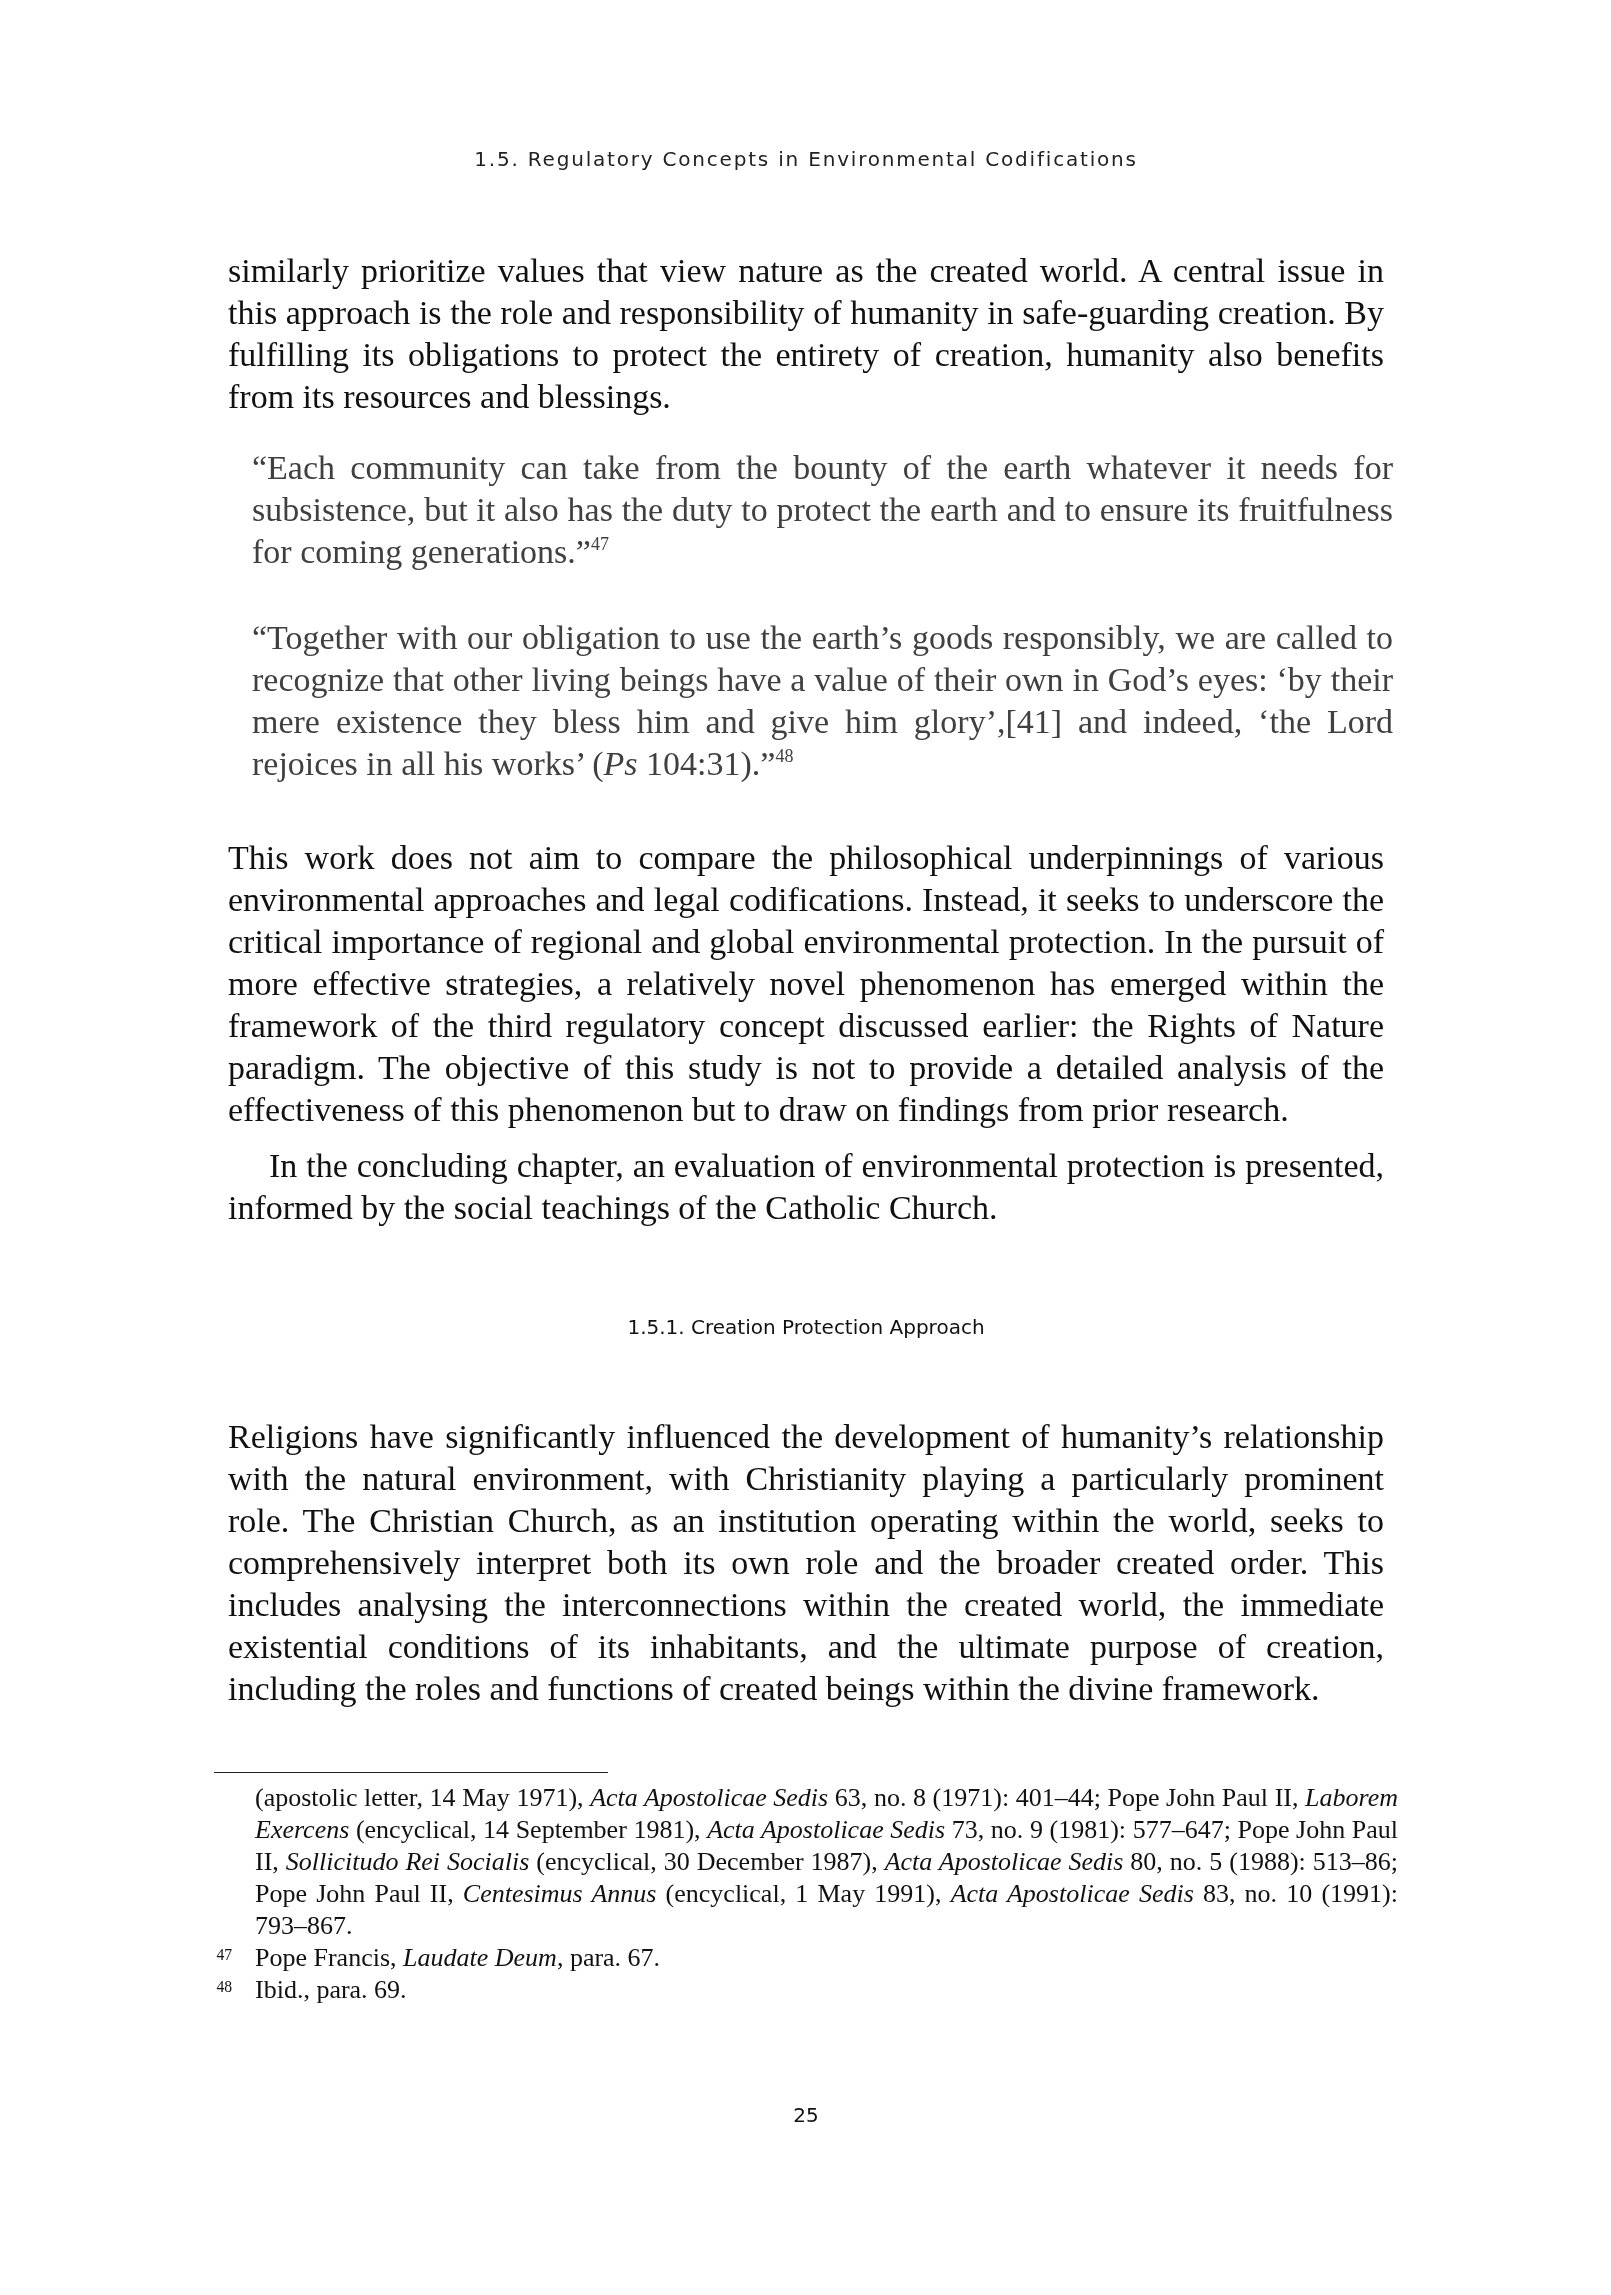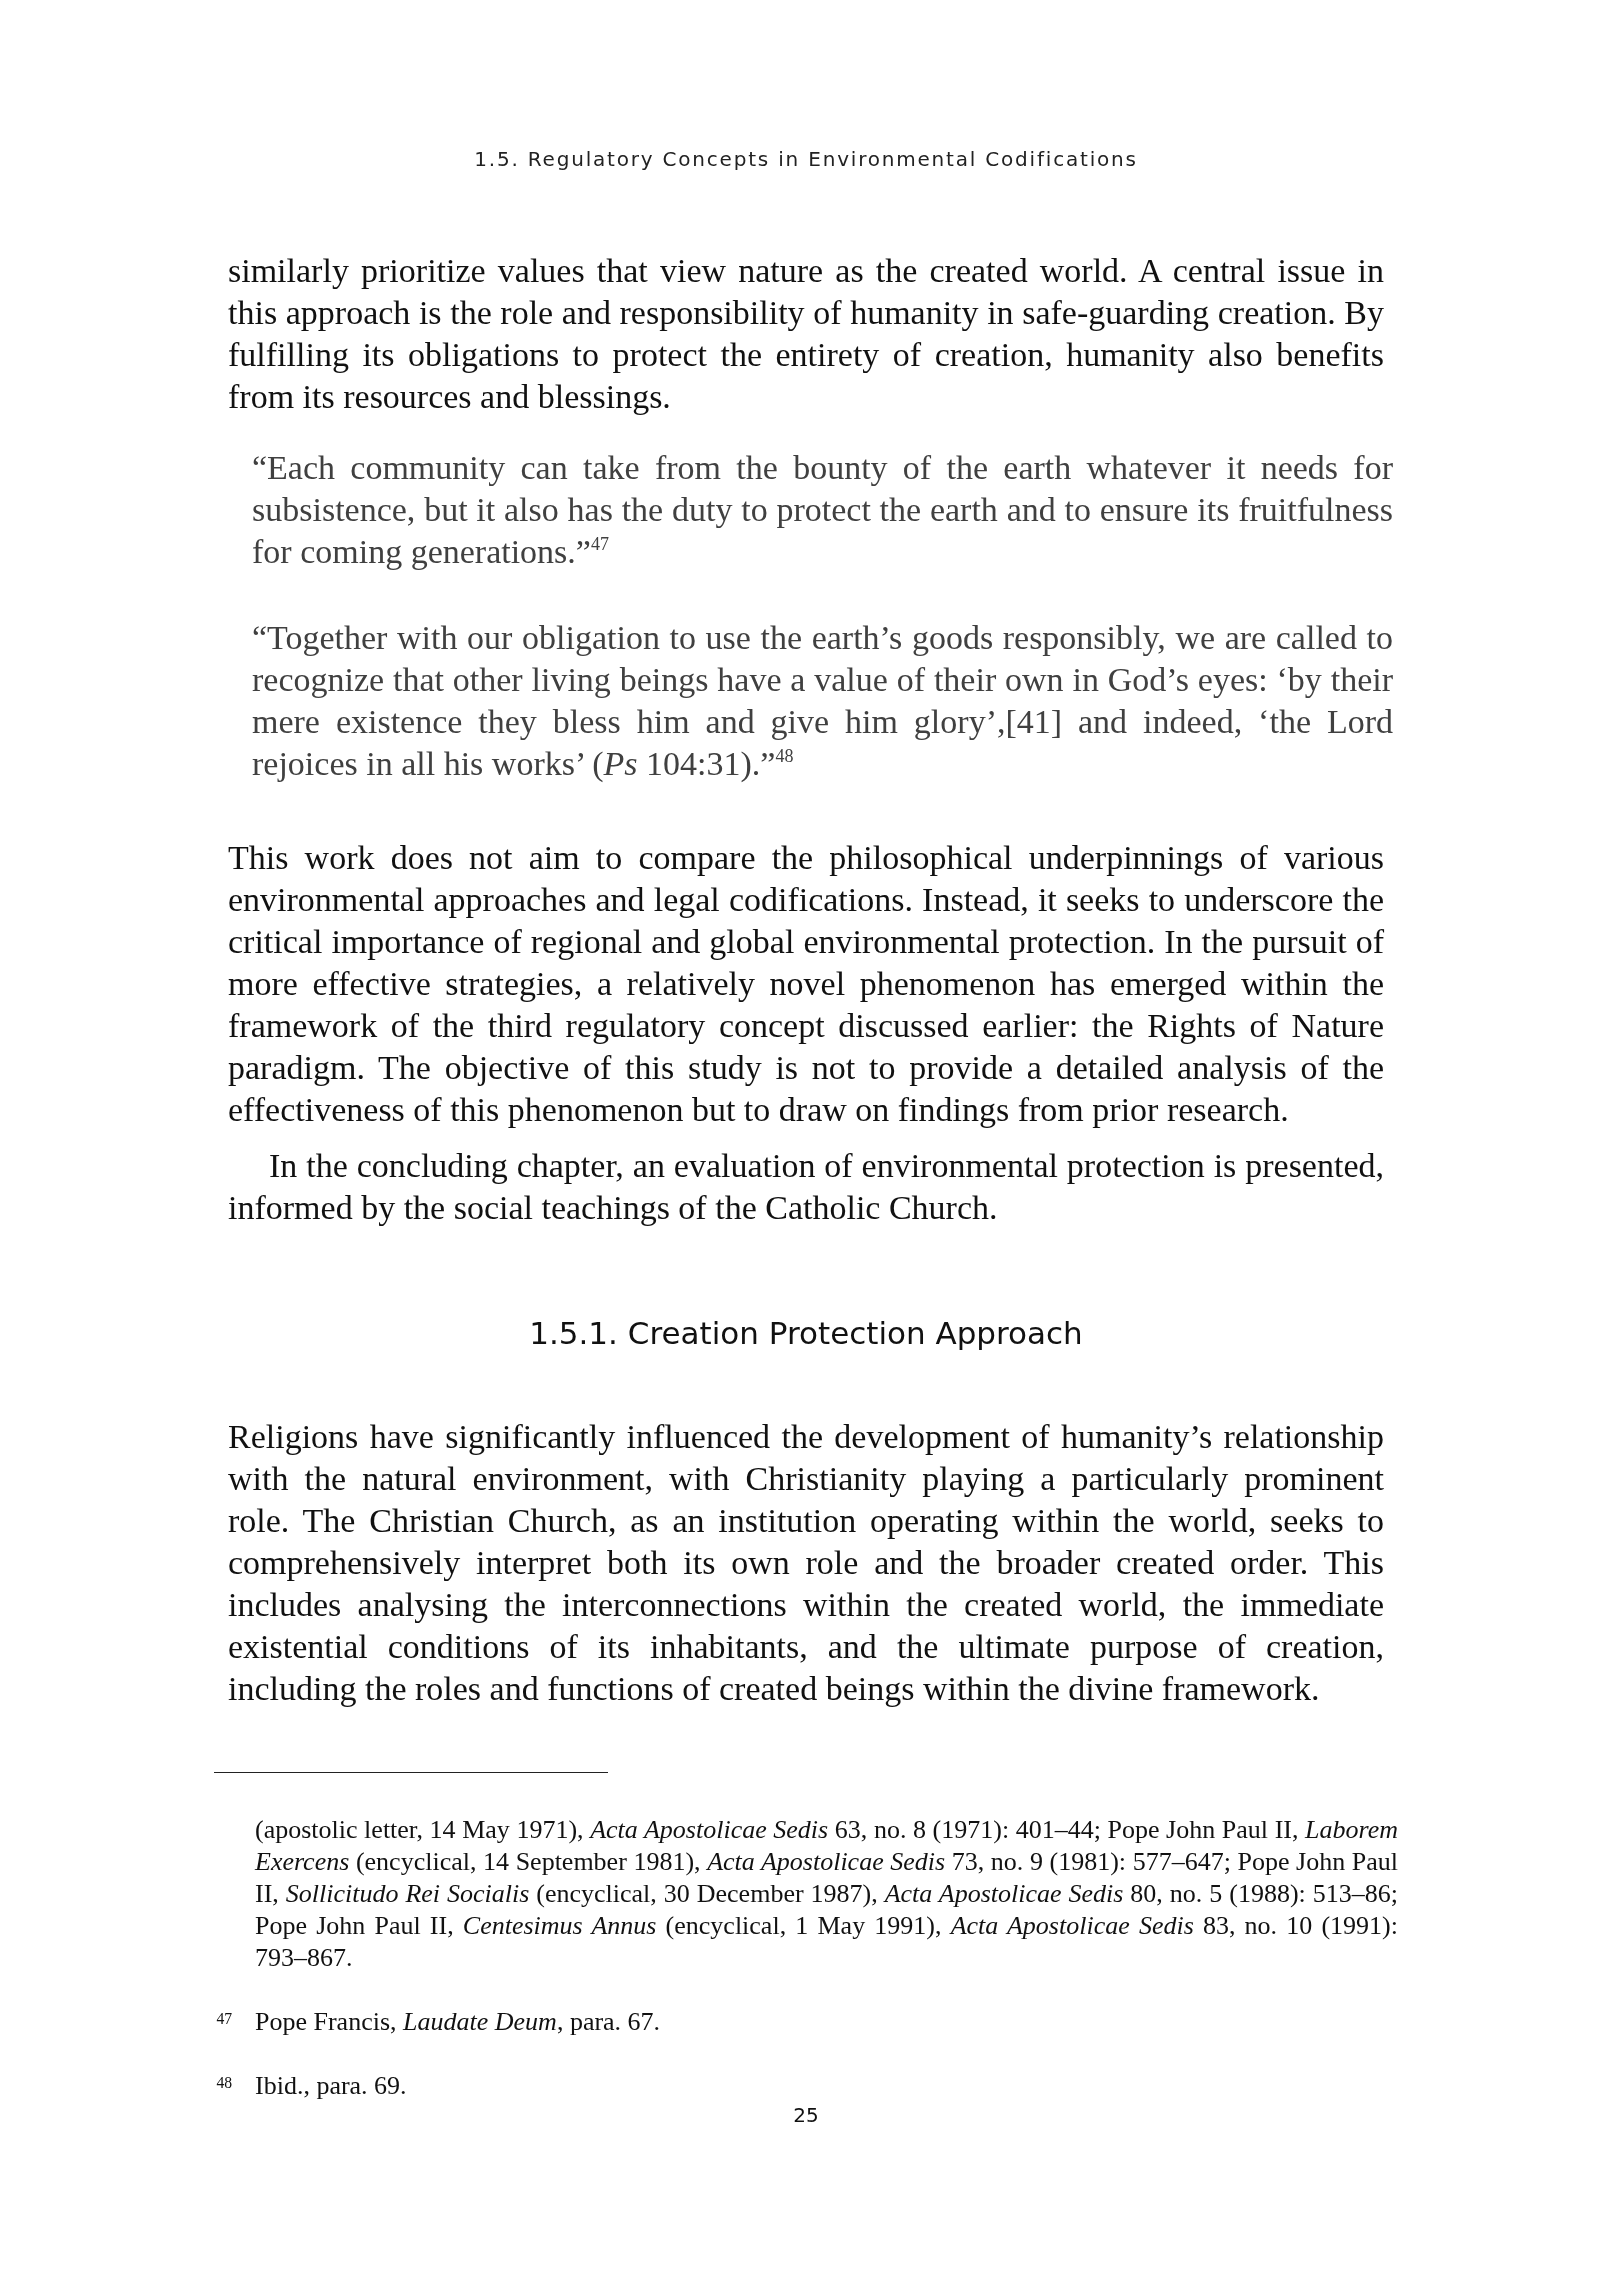--- a/index.html
+++ b/index.html
@@ -15,28 +15,28 @@
     text-align: justify; color: #111;
   }
   .body-text p { margin: 14px; }
   .p-indent { text-indent: 41px; }
   .quote { position: absolute; left: 252px; width: 1141px;
     font-family: "Liberation Serif", serif; font-size: 34px; line-height: 42px; text-align: justify; color: #404040; }
   .quote p { margin: 0; }
   sup.fn { font-size: 18px; vertical-align: 13.2px; line-height: 0; }
   .section-heading {
     position: absolute; left: 0; width: 1612px; top: 1315px; text-align: center;
-    font-family: "DejaVu Sans", sans-serif; font-size: 31px; color: #111;
+    font-family: "DejaVu Sans", sans-serif; font-size: 20px; color: #111;
   }
   .footnote-rule { position: absolute; left: 214px; top: 1772px; width: 394px; height: 0; border-top: 1.7px solid #222; }
   .footnotes {
     position: absolute; left: 214px; width: 1184px; top: 1782px;
     font-family: "Liberation Serif", serif; font-size: 26px; line-height: 32px; color: #111;
   }
-  .fn-item { position: relative; padding-left: 41px; text-align: justify; margin-top: 32px; }
+  .fn-item { position: relative; padding-left: 41px; text-align: justify; }
   .fn-num { position: absolute; left: 2.5px; top: -3.3px; font-size: 15.7px; }
   .page-number {
     position: absolute; left: 0; width: 1612px; top: 2103px; text-align: center;
     font-family: "DejaVu Sans", sans-serif; font-size: 20px; color: #111;
   }
   em { font-style: italic; }
 </style>
 </head>
 <body>
 

